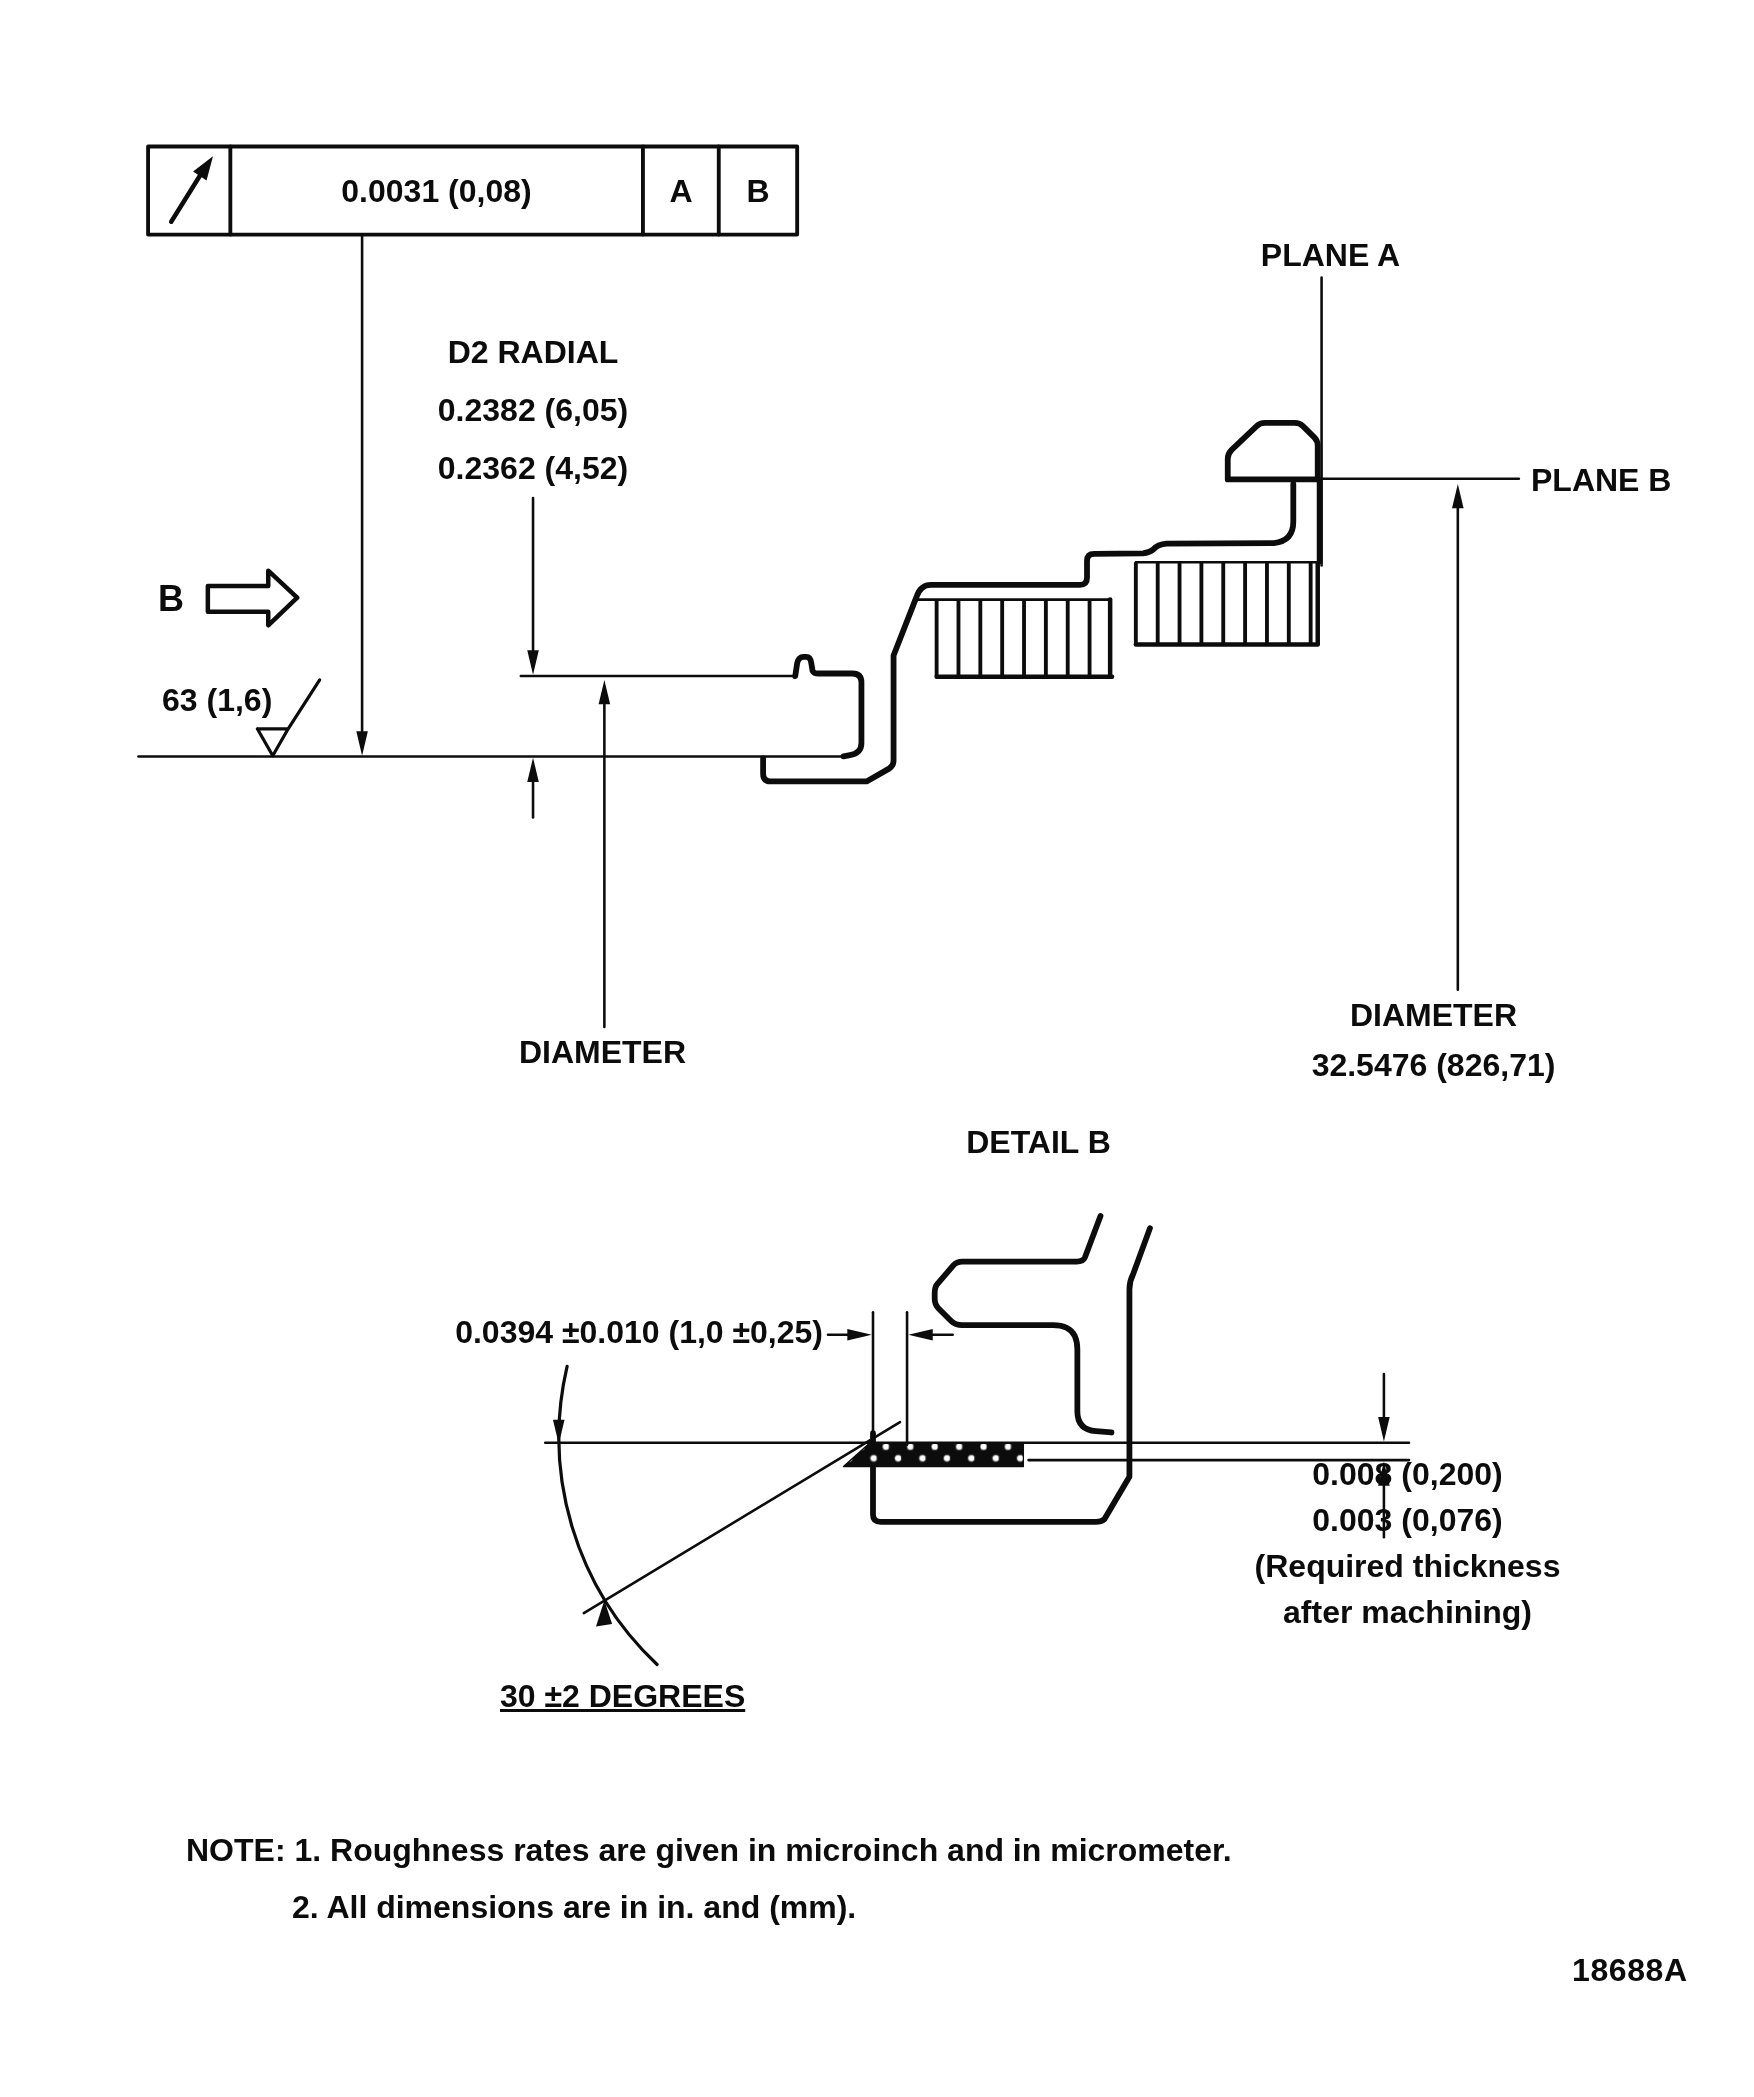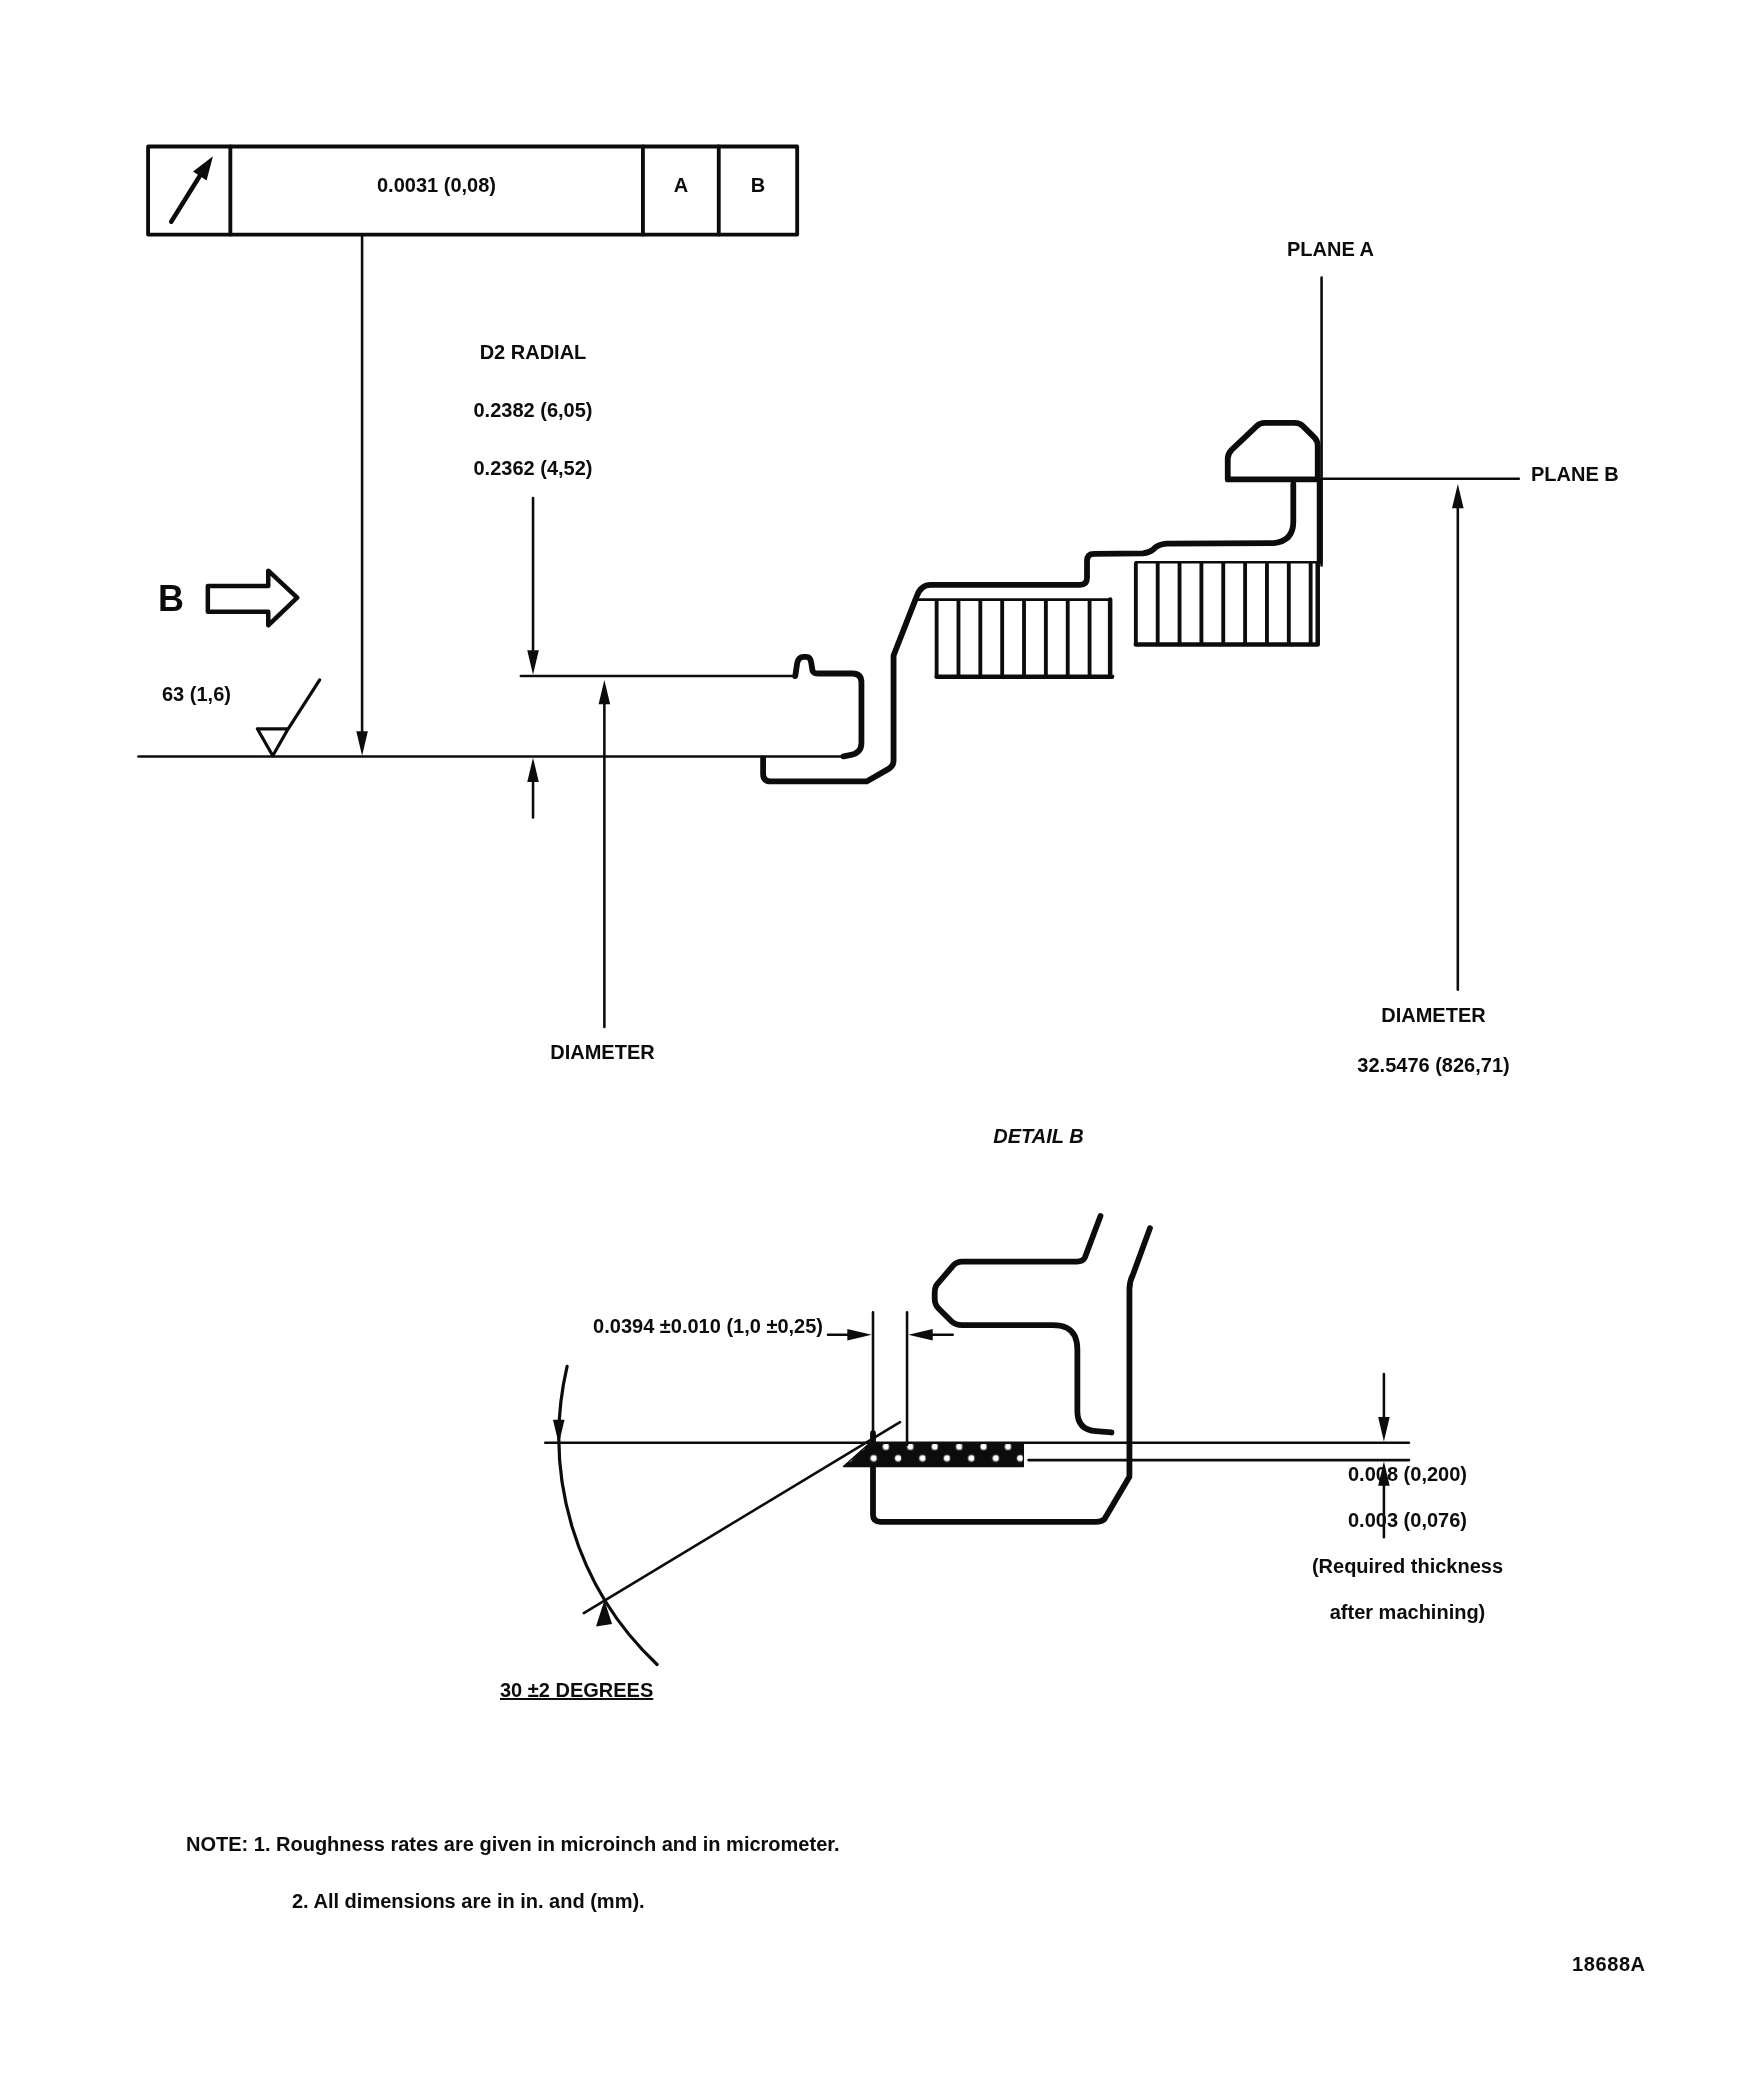--- a/index.html
+++ b/index.html
@@ -1,19 +1,19 @@
 <!DOCTYPE html>
 <html style="font-size:10.3px"><head>
 <meta charset="utf-8">
 <style>
   html,body{margin:0;padding:0;background:#e8e8e8;}
   #stage{position:relative;width:1755px;height:2097px;background:#ffffff;
          font-family:"Liberation Sans",sans-serif;overflow:hidden;}
   #linework{position:absolute;left:0;top:0;}
-  .lbl{position:absolute;font-weight:bold;font-size:20px;color:#0c0c0c;
+  .lbl{position:absolute;font-weight:bold;font-size:32px;color:#0c0c0c;
        white-space:nowrap;line-height:1.1;}
   .ctr{text-align:center;}
   .rgt{text-align:right;}
   .blk div{white-space:nowrap;}
   .lh90 div{line-height:58px;}
   .lh82 div{line-height:53px;}
   .lh78 div{line-height:50px;}
   .lh72 div{line-height:46px;}
   .big{font-size:36px;}
 </style>
@@ -193,21 +193,21 @@
 
   <div class="lbl ctr blk lh78" style="left:1289px;top:990px;width:289px;">
     <div>DIAMETER</div>
     <div>32.5476 (826,71)</div>
   </div>
 
   <div class="lbl ctr blk lh82" style="left:458px;top:1026px;width:289px;">
     <div>DIAMETER</div>
   </div>
 
-  <div class="lbl ctr" style="left:929px;top:1125px;width:219px;font-style:italic;">DETAIL B</div>
+  <div class="lbl ctr" style="left:929px;top:1125px;width:219px;">DETAIL B</div>
 
   <div class="lbl rgt" style="left:360px;top:1315px;width:463px;">0.0394 ±0.010 (1,0 ±0,25)</div>
 
   <div class="lbl ctr blk lh72" style="left:1237px;top:1451px;width:341px;">
     <div>0.008 (0,200)</div>
     <div>0.003 (0,076)</div>
     <div>(Required thickness</div>
     <div>after machining)</div>
   </div>
 

